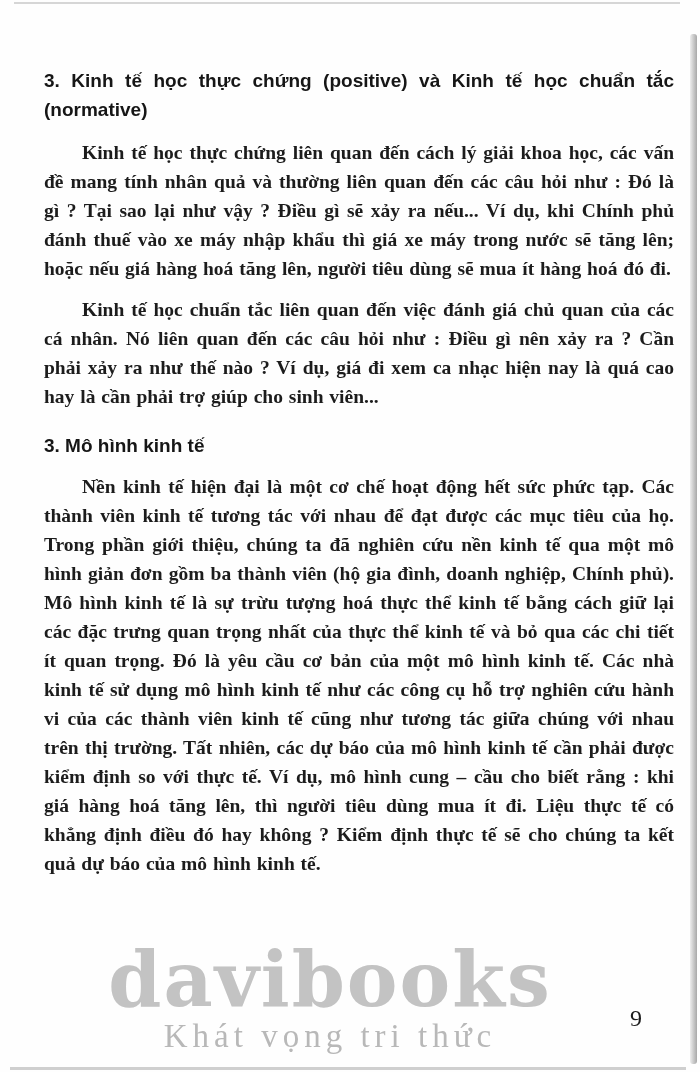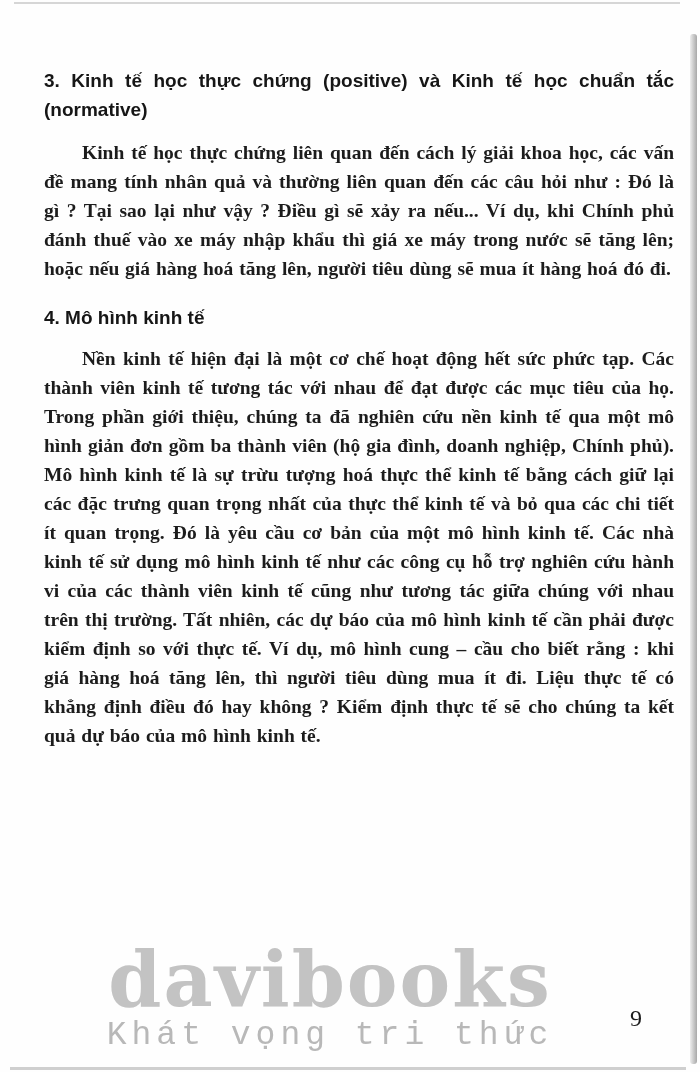--- a/index.html
+++ b/index.html
@@ -74,21 +74,21 @@
   }
   .wm-brand {
     font-family: "DejaVu Serif", serif;
     font-weight: 700;
     font-size: 76px;
     line-height: 80px;
     letter-spacing: 2px;
     color: #c3c3c3;
   }
   .wm-slogan {
-    font-family: Liberation Mono, monospace;
+    font-family: Liberation Serif, serif;
     font-size: 33px;
     line-height: 40px;
     letter-spacing: 5px;
     color: #b8b8b8;
     margin-top: -4px;
   }
   .page-number {
     position: absolute;
     right: 58px;
     bottom: 40px;
@@ -105,22 +105,23 @@
   <div class="edge-top"></div>
   <div class="edge-right"></div>
   <div class="edge-bottom"></div>
 
   <div class="content">
 
     <h2 class="heading">3. Kinh tế học thực chứng (positive) và Kinh tế học chuẩn tắc (normative)</h2>
 
     <p class="para">Kinh tế học thực chứng liên quan đến cách lý giải khoa học, các vấn đề mang tính nhân quả và thường liên quan đến các câu hỏi như : Đó là gì ? Tại sao lại như vậy ? Điều gì sẽ xảy ra nếu... Ví dụ, khi Chính phủ đánh thuế vào xe máy nhập khẩu thì giá xe máy trong nước sẽ tăng lên; hoặc nếu giá hàng hoá tăng lên, người tiêu dùng sẽ mua ít hàng hoá đó đi.</p>
 
+    <p class="para">Kinh tế học chuẩn tắc liên quan đến việc đánh giá chủ quan của các cá nhân. Nó liên quan đến các câu hỏi như : Điều gì nên xảy ra ? Cần phải xảy ra như thế nào ? Ví dụ, giá đi xem ca nhạc hiện nay là quá cao hay là cần phải trợ giúp cho sinh viên...</p>
 
-    <h2 class="heading heading-4">4. Mô hình kinh tế</h2>
+    <h2 class="heading heading-4">3. Mô hình kinh tế</h2>
 
     <p class="para">Nền kinh tế hiện đại là một cơ chế hoạt động hết sức phức tạp. Các thành viên kinh tế tương tác với nhau để đạt được các mục tiêu của họ. Trong phần giới thiệu, chúng ta đã nghiên cứu nền kinh tế qua một mô hình giản đơn gồm ba thành viên (hộ gia đình, doanh nghiệp, Chính phủ). Mô hình kinh tế là sự trừu tượng hoá thực thể kinh tế bằng cách giữ lại các đặc trưng quan trọng nhất của thực thể kinh tế và bỏ qua các chi tiết ít quan trọng. Đó là yêu cầu cơ bản của một mô hình kinh tế. Các nhà kinh tế sử dụng mô hình kinh tế như các công cụ hỗ trợ nghiên cứu hành vi của các thành viên kinh tế cũng như tương tác giữa chúng với nhau trên thị trường. Tất nhiên, các dự báo của mô hình kinh tế cần phải được kiểm định so với thực tế. Ví dụ, mô hình cung – cầu cho biết rằng : khi giá hàng hoá tăng lên, thì người tiêu dùng mua ít đi. Liệu thực tế có khẳng định điều đó hay không ? Kiểm định thực tế sẽ cho chúng ta kết quả dự báo của mô hình kinh tế.</p>
 
   </div>
 
   <div class="watermark">
     <div class="wm-brand">davibooks</div>
     <div class="wm-slogan">Khát vọng tri thức</div>
   </div>
 

